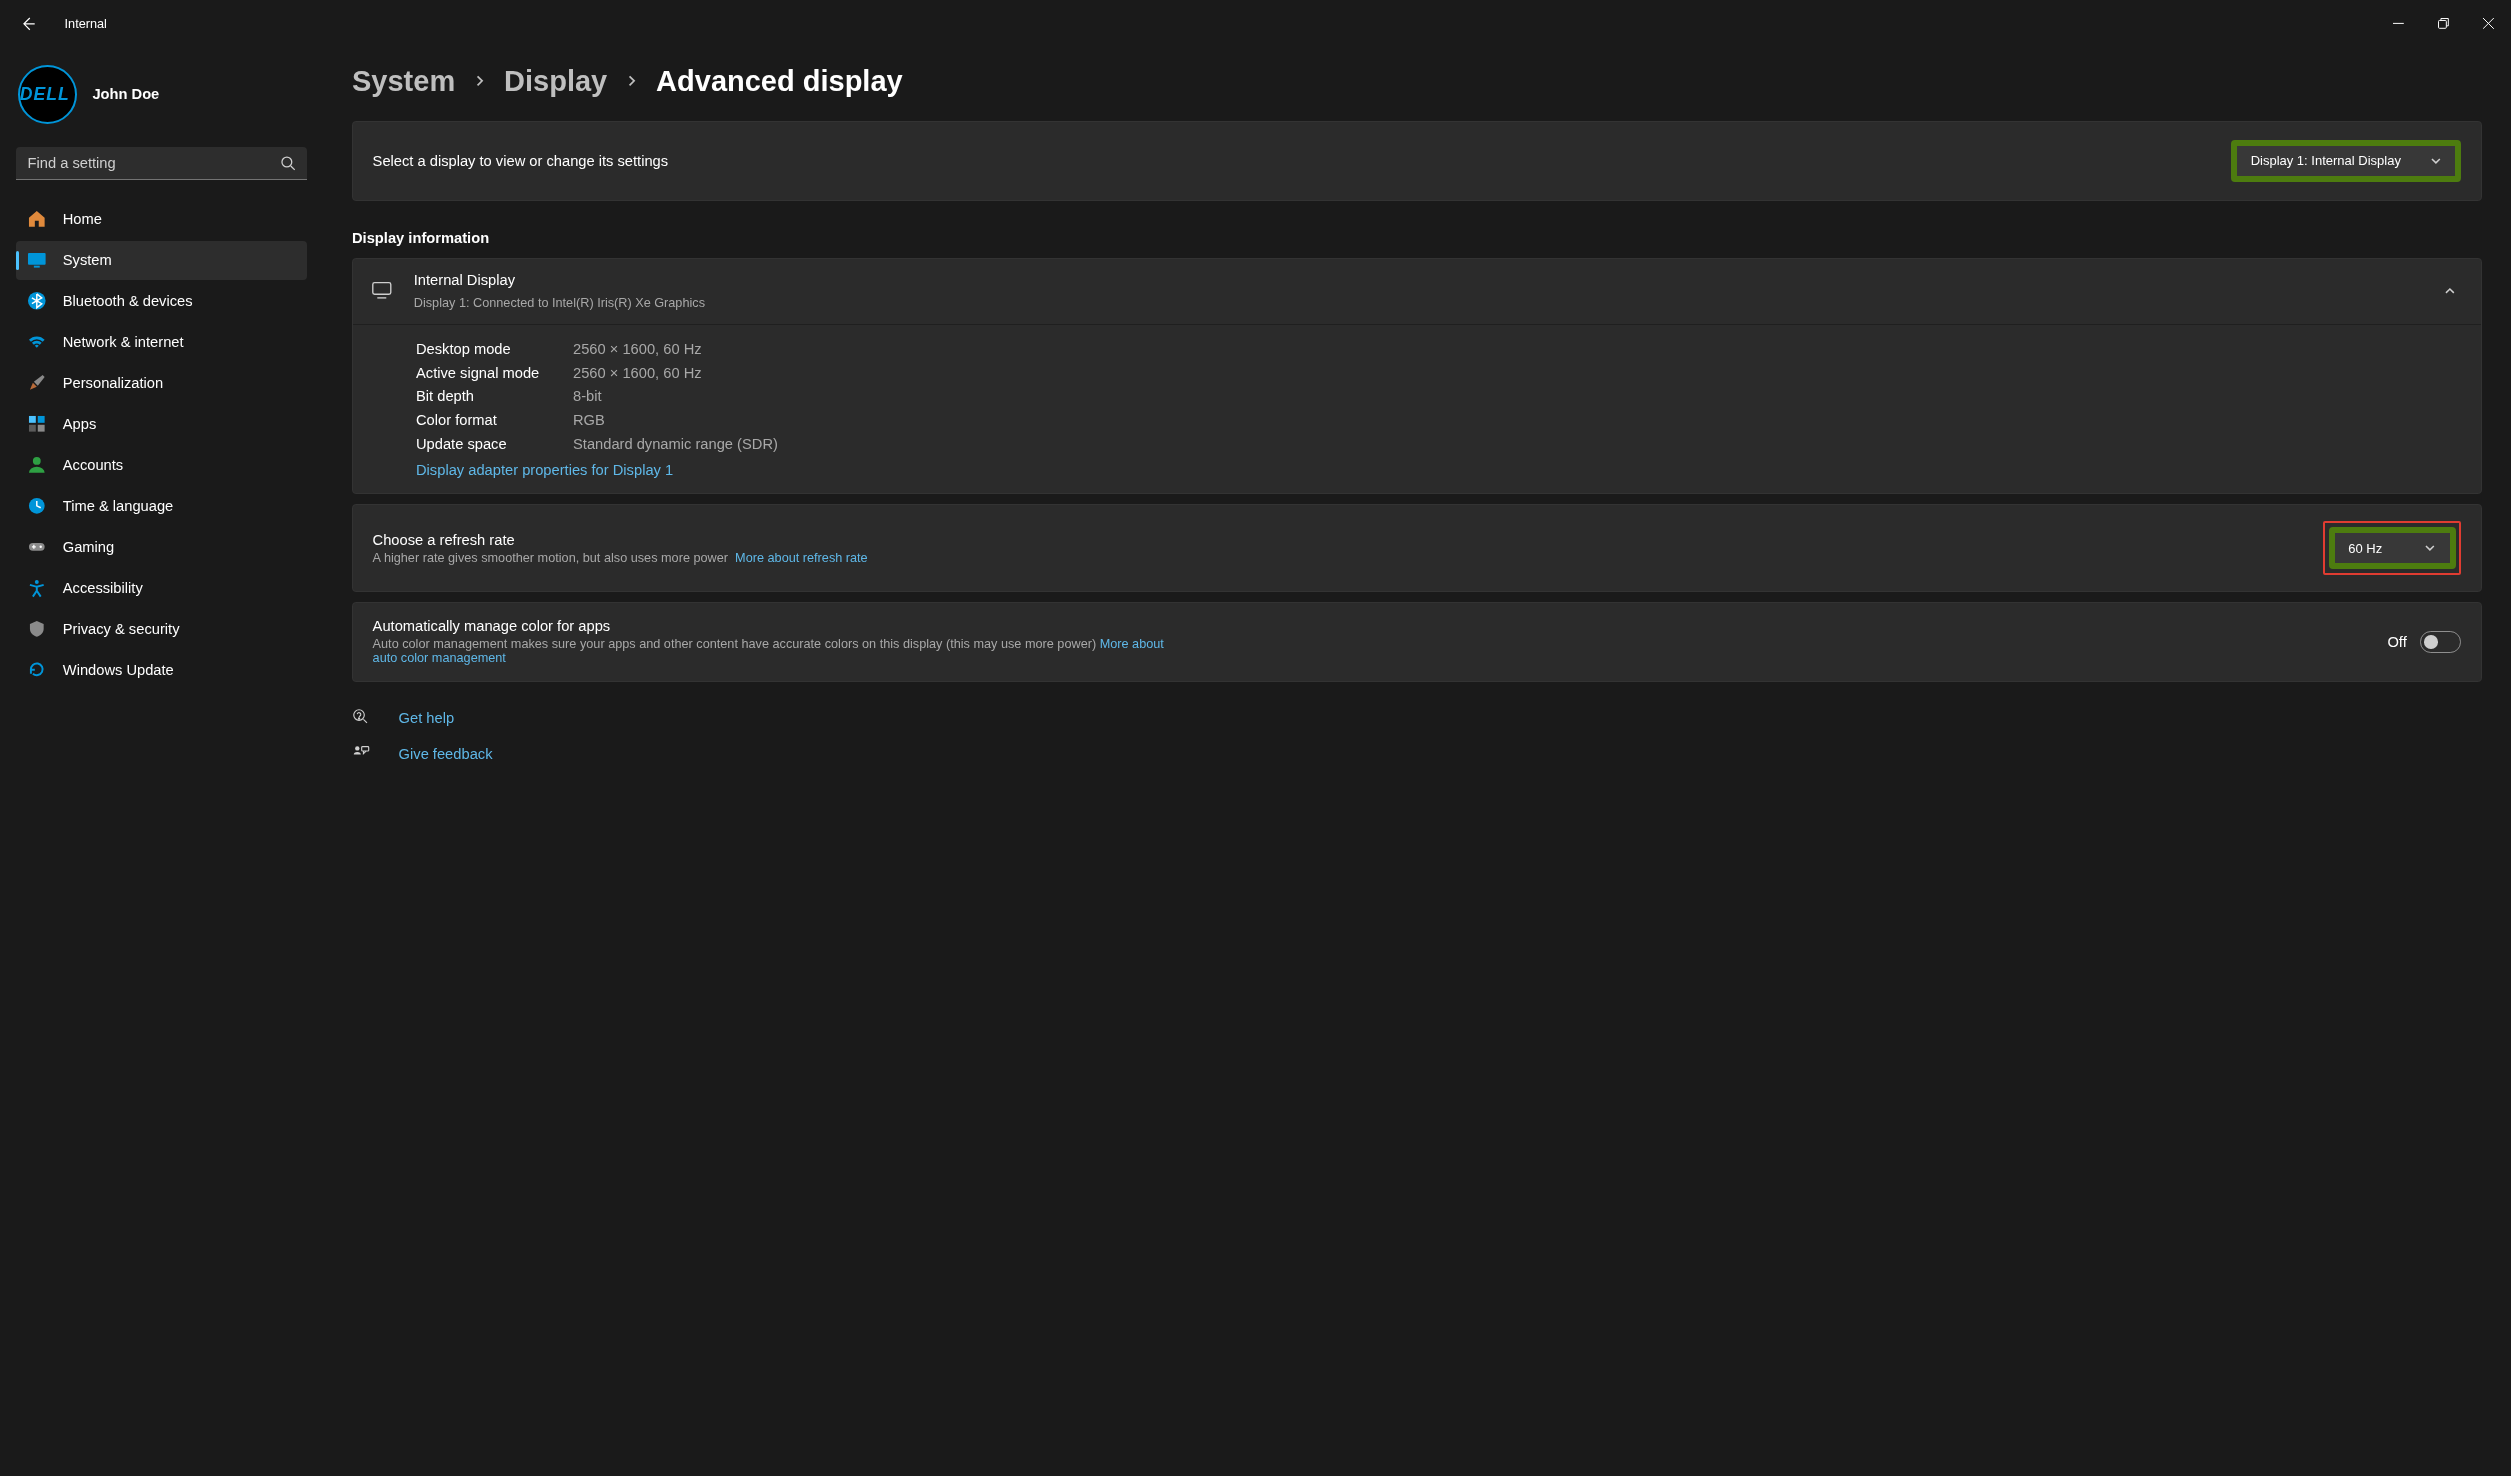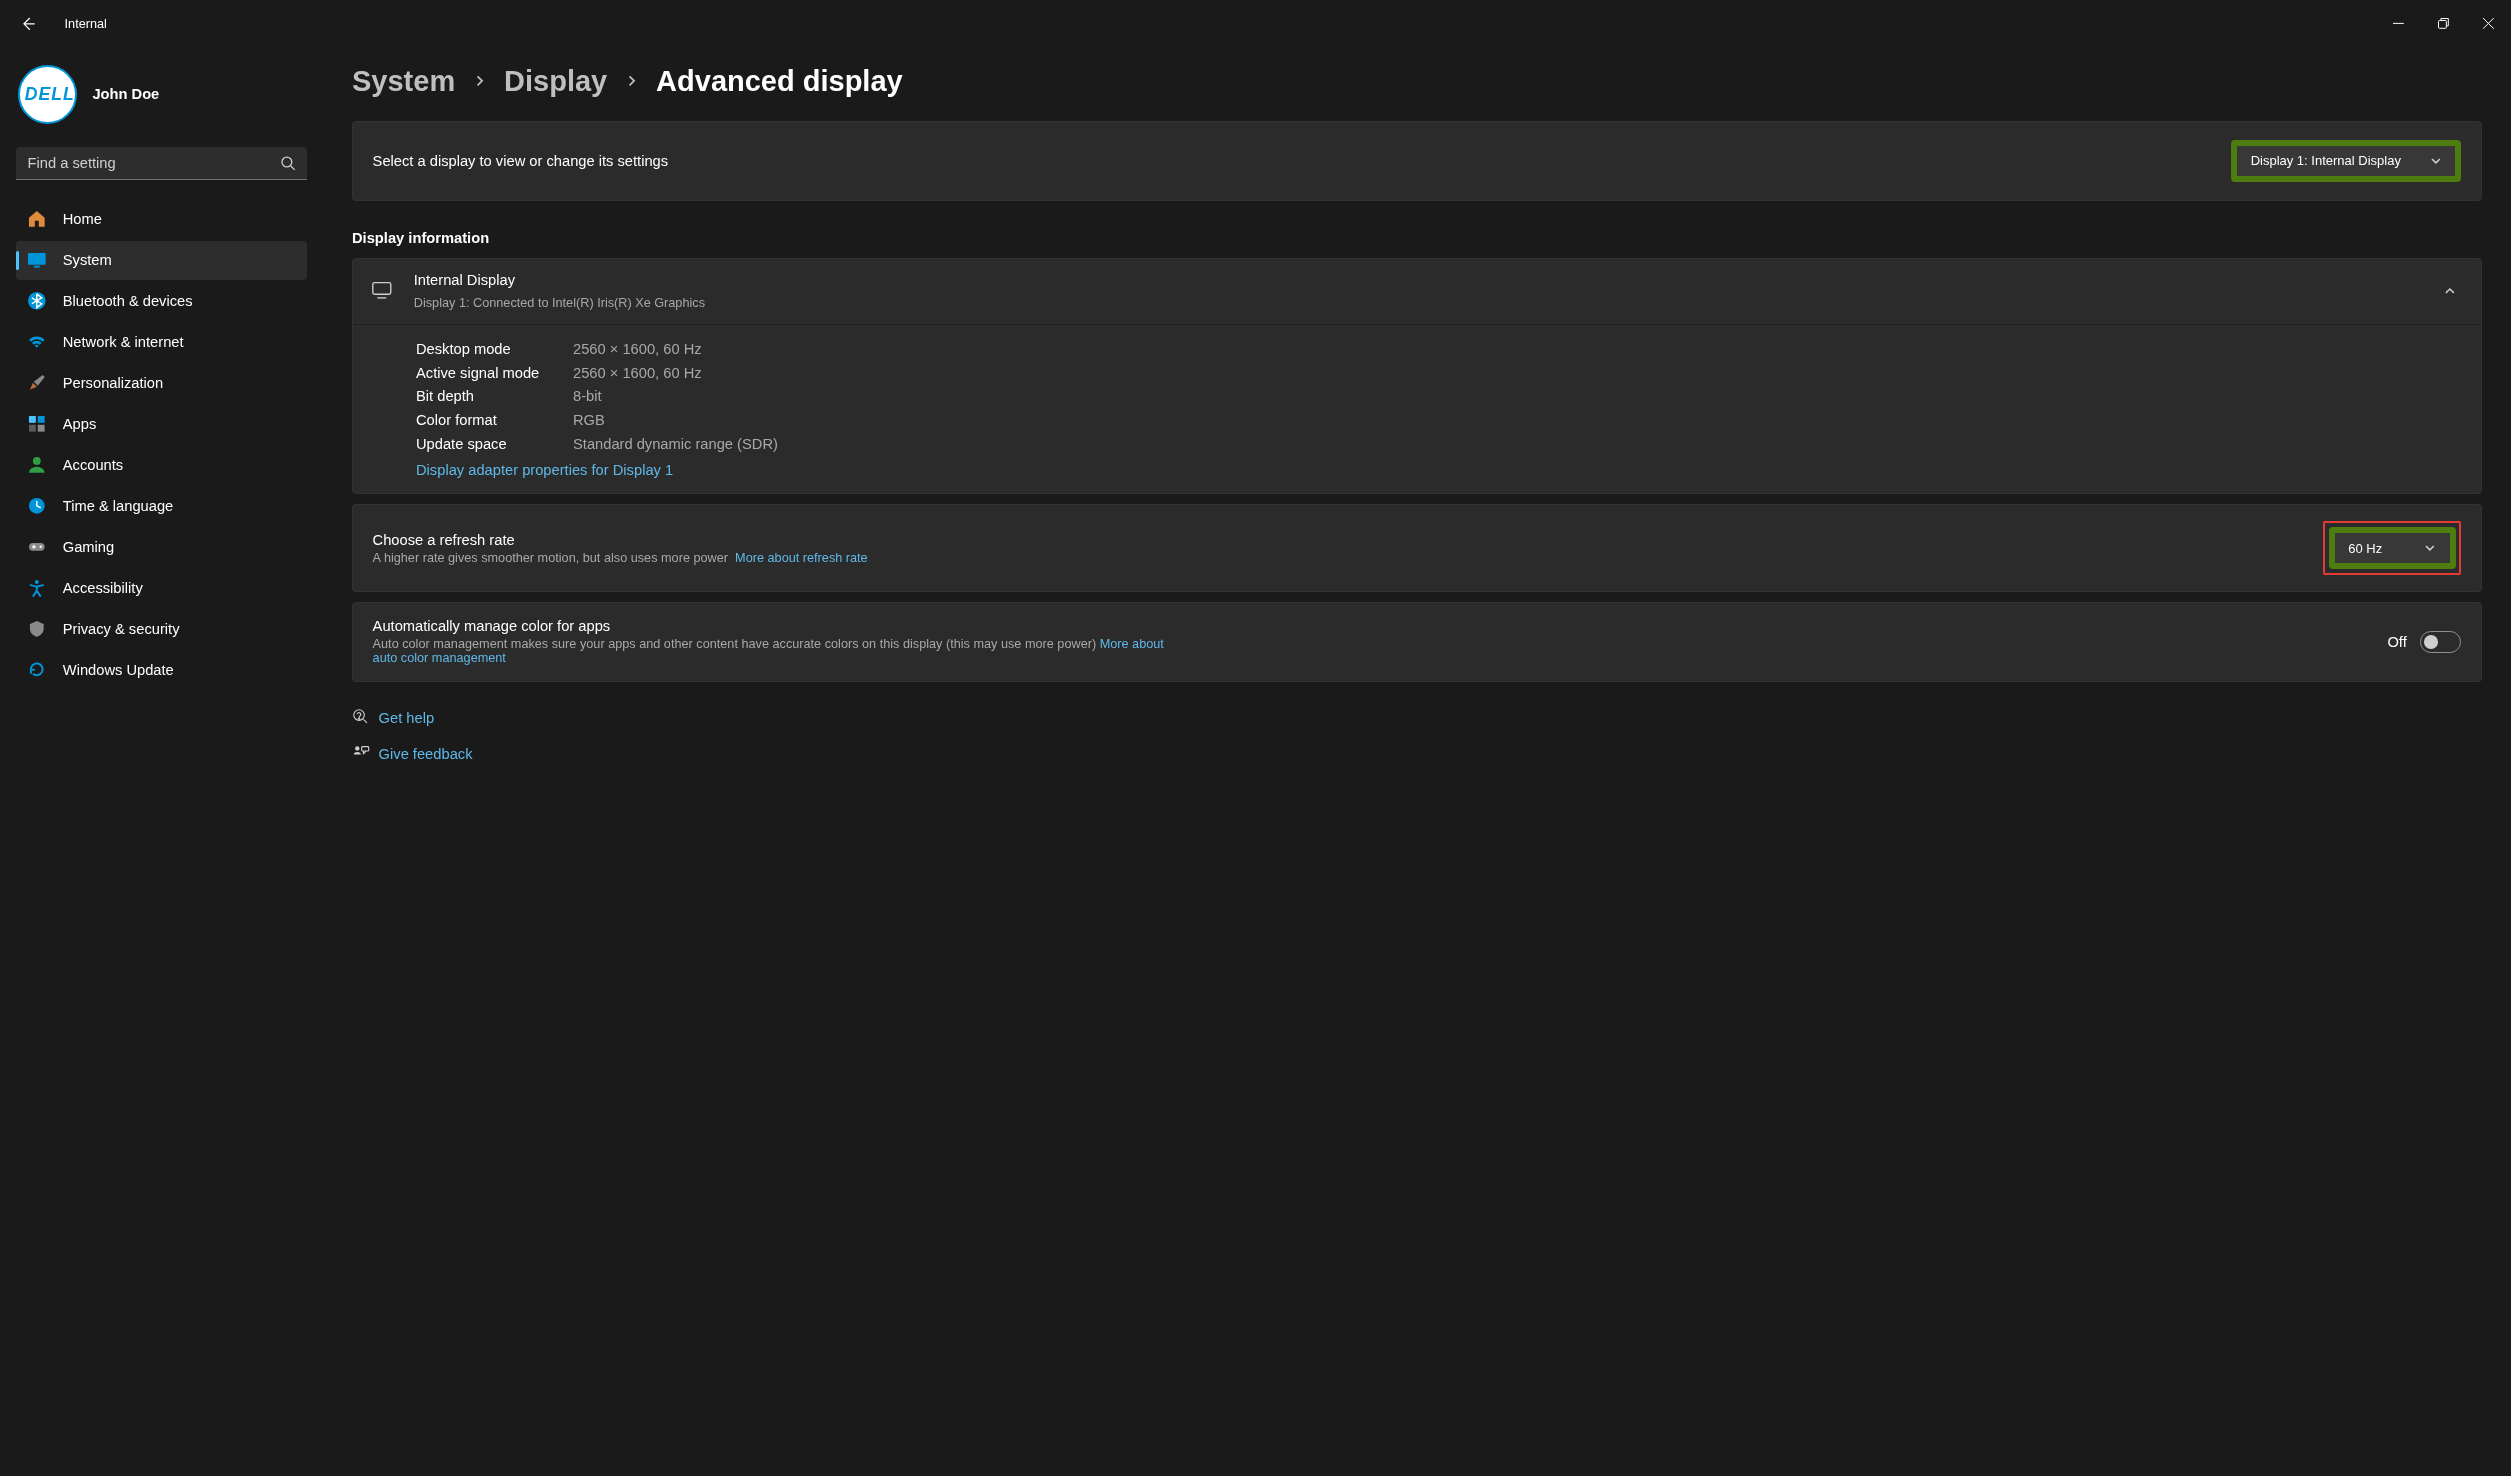--- a/index.html
+++ b/index.html
@@ -19,22 +19,22 @@
   .titlebar-left { display: flex; align-items: center; gap: 27.4px; }
   .back-btn { width: 19.6px; height: 19.6px; display: flex; align-items: center; justify-content: center; cursor: pointer; }
   .titlebar-title { font-size: 12.7px; color: #fff; }
   .win-controls { display: flex; }
   .win-btn { width: 45px; height: 31px; display: flex; align-items: center; justify-content: center; cursor: pointer; }
   .win-btn svg { width: 10.8px; height: 10.8px; }
   .body { display: flex; flex: 1; overflow: hidden; }
   .sidebar { width: 323px; padding: 11.8px 15.7px 0 15.7px; display: flex; flex-direction: column; gap: 5.9px; }
   .profile { display: flex; align-items: center; gap: 15.7px; padding: 5.9px 2px 17.6px 2px; }
   .avatar {
-    width: 59px; height: 59px; border-radius: 50%; background: #ffffff;
-    display: flex; align-items: center; justify-content: flex-end;
+    width: 59px; height: 59px; border-radius: 50%; background: #000000;
+    display: flex; align-items: center; justify-content: flex-start;
     border: 2.9px solid #0095d9;
   }
   .avatar-text { color: #0095d9; font-weight: 700; font-size: 17.6px; letter-spacing: 1px; font-style: italic; }
   .username { font-size: 14.7px; font-weight: 600; }
   .search {
     position: relative; border-bottom: 1px solid #737373; background: #2d2d2d;
     border-radius: 3.9px 3.9px 0 0; height: 33px; margin-bottom: 13.7px;
   }
   .search input {
     width: 100%; height: 100%; background: transparent; border: none; outline: none;
@@ -94,21 +94,21 @@
   .toggle-label { font-size: 14.7px; }
   .toggle {
     width: 41px; height: 21.6px; border-radius: 10.8px; border: 1px solid #8f8f8f;
     background: #2b2b2b; position: relative; cursor: pointer;
   }
   .toggle::after {
     content: ""; position: absolute; left: 2.9px; top: 2.9px; width: 13.7px; height: 13.7px;
     border-radius: 50%; background: #cfcfcf;
   }
   .footer-links { margin-top: 25.5px; display: flex; flex-direction: column; gap: 15.7px; }
-  .footer-link { display: flex; align-items: center; gap: 9px; font-size: 14.7px; cursor: pointer; }
+  .footer-link { display: flex; align-items: center; gap: 29px; font-size: 14.7px; cursor: pointer; }
   .footer-link .link { font-size: 14.7px; }
   .chev { width: 11.8px; height: 11.8px; }
 </style>
 </head>
 <body>
 
 <div class="window">
   <div class="titlebar">
     <div class="titlebar-left">
       <div class="back-btn">

